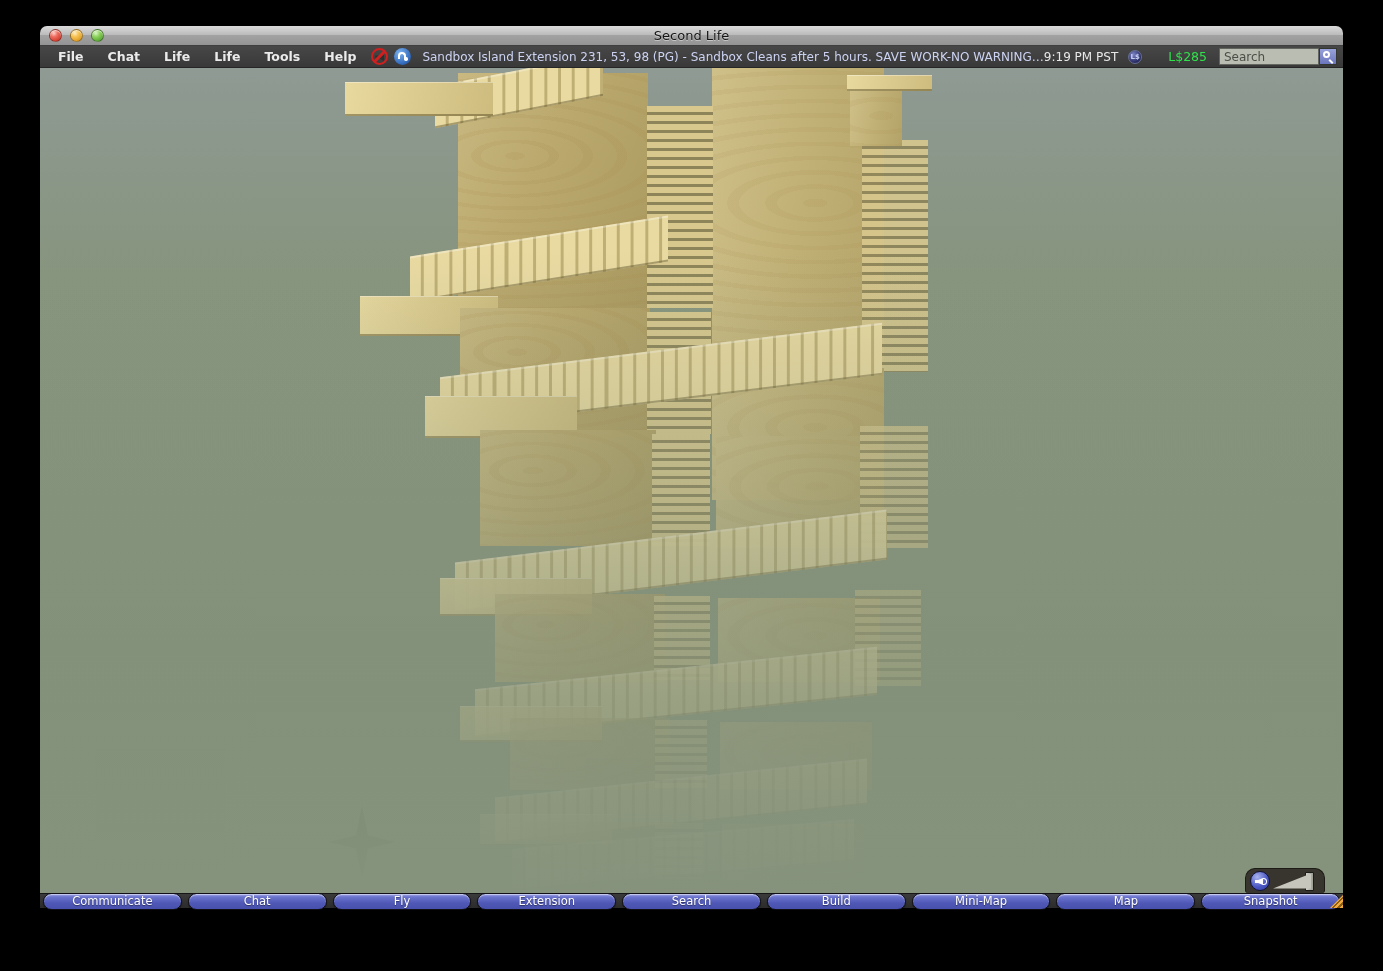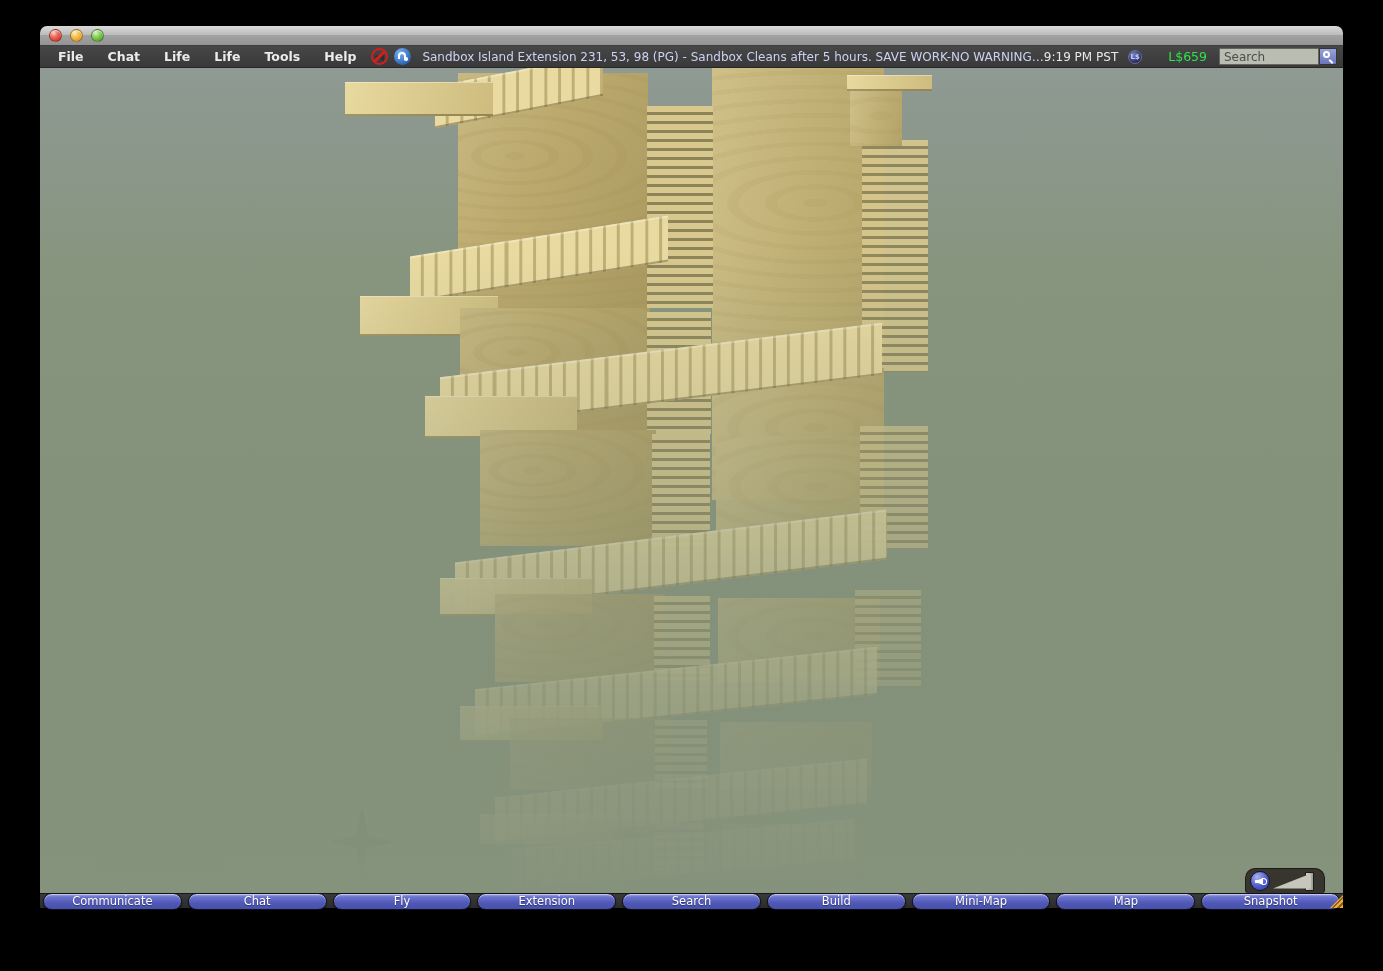--- a/index.html
+++ b/index.html
@@ -106,20 +106,21 @@
 <body>
 
 <div class="window">
 
   <div class="titlebar">
     <div class="lights">
       <span class="light red"></span>
       <span class="light yellow"></span>
       <span class="light green"></span>
     </div>
+    <div class="title">Second Life</div>
   </div>
 
   <div class="menubar">
     <span class="menu-item">File</span>
     <span class="menu-item">Chat</span>
     <span class="menu-item">Life</span>
     <span class="menu-item">Life</span>
     <span class="menu-item">Tools</span>
     <span class="menu-item">Help</span>
 
@@ -131,21 +132,21 @@
     <span class="bar-icon voice">
       <span class="arc"></span>
       <span class="mic"></span>
     </span>
 
     <span class="status-text">Sandbox Island Extension 231, 53, 98 (PG) - Sandbox Cleans after 5 hours. SAVE WORK-NO WARNING NO SELLING!</span>
     <span class="spacer"></span>
 
     <span class="clock">9:19 PM PST</span>
     <span class="coin">L$</span>
-    <span class="balance">L$659</span>
+    <span class="balance">L$285</span>
     <input class="search-field" placeholder="Search" style="">
     <span class="mag-btn">
       <span class="mag-circle"></span>
       <span class="mag-handle"></span>
     </span>
   </div>
 
   <div class="viewport">
     <div style="position:absolute;inset:0;">
         <div class="shape wall2" style="left: 672px; top: 0px; width: 172px; height: 300px;"></div>

